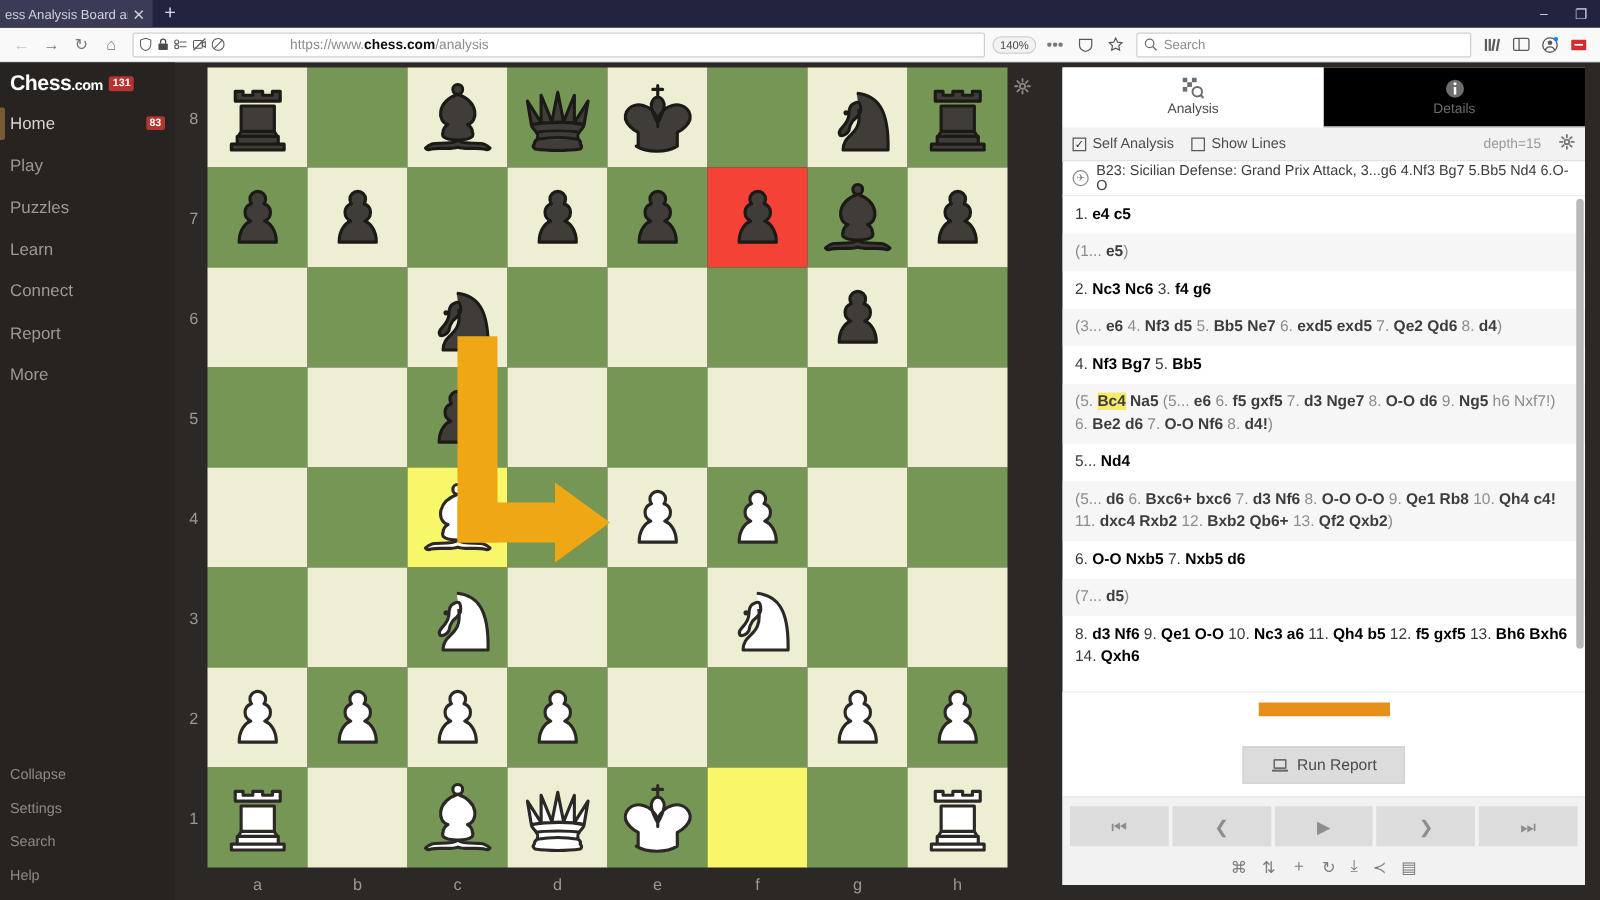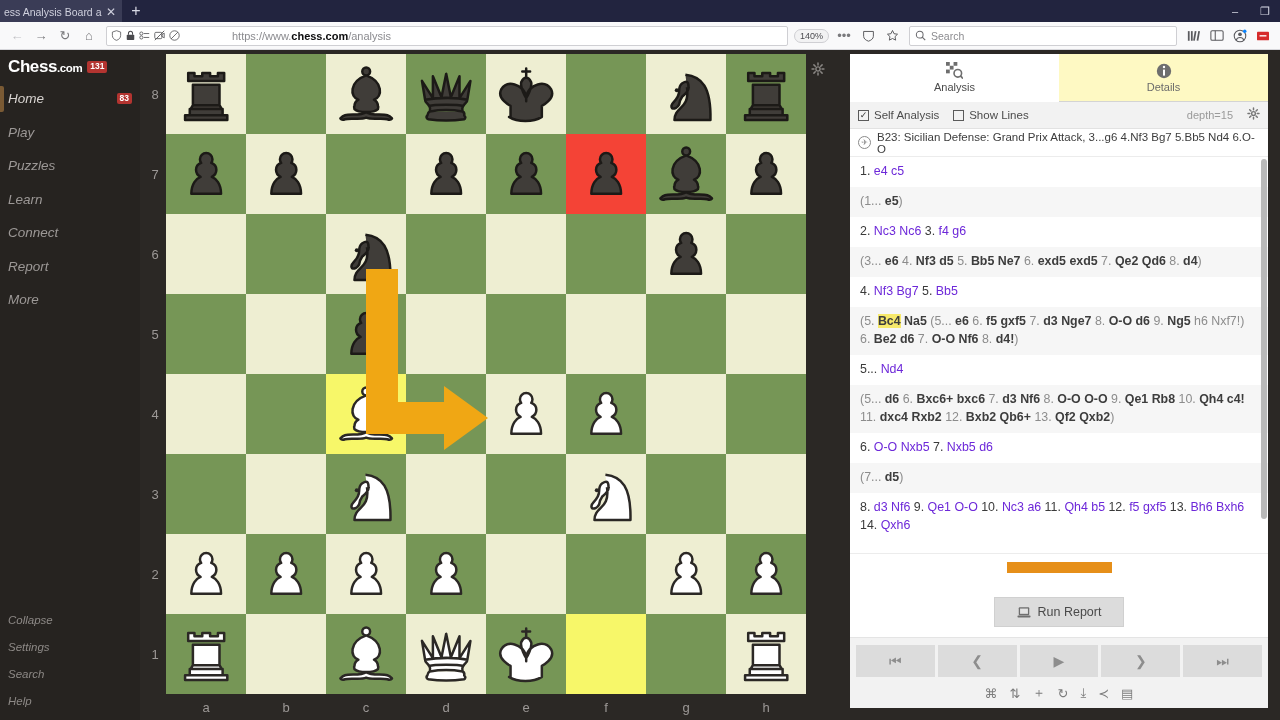--- a/index.html
+++ b/index.html
@@ -85,21 +85,21 @@
   }
   .nav-item {
     height: 33.5px; display: flex; align-items: center; padding: 0 8px;
     color: #9c9896; font-size: 13.5px; gap: 6px; position: relative;
   }
   .nav-item.active { color: #d8d4d1; }
   .nav-item.active::before {
     content: ""; position: absolute; left: 0; top: 4px; bottom: 4px;
     width: 4px; background: #7a5a34; border-radius: 0 2px 2px 0;
   }
-  .nav-item .lbl { flex: 1; font-style: italic; }
+  .nav-item .lbl { flex: 1; }
   .nav-bottom { position: absolute; bottom: 6px; left: 0; right: 0; }
   .nav-bottom .nav-item { height: 27px; font-size: 11.5px; color: #8d8986; }
 
   
   .board-area {
     flex: 1; position: relative; display: flex;
     align-items: flex-start; justify-content: flex-start; padding-left: 26px;
   }
   .board-wrap { position: relative; margin-top: 4px; }
   .board {
@@ -143,21 +143,21 @@
   
   .panel {
     width: 418px; flex-shrink: 0; background: #fff; margin: 4px 12px 8px 0;
     display: flex; flex-direction: column; height: 654px;
     font-family: "Liberation Sans", sans-serif;
   }
   .panel-tabs { display: flex; height: 48px; flex-shrink: 0; }
   .ptab {
     flex: 1; display: flex; flex-direction: column; align-items: center;
     justify-content: center; gap: 2px; font-size: 11px; color: #6b6b6b;
-    background: #fef9c3; border-bottom: 1px solid #d4d4d4;
+    background: #000000; border-bottom: 1px solid #d4d4d4;
   }
   .ptab.active { background: #fff; border-bottom: 1px solid transparent; color: #4a4a4a; }
   .ptab .ico { height: 17px; display: flex; align-items: center; }
 
   .panel-opts {
     height: 27px; background: #f2f2f2; display: flex; align-items: center;
     padding: 0 8px; gap: 14px; font-size: 11.5px; color: #4c4c4c;
     border-bottom: 1px solid #e2e2e2; flex-shrink: 0;
   }
   .opt { display: flex; align-items: center; gap: 5px; }
@@ -182,21 +182,21 @@
 
   .movelist {
     flex: 1; overflow-y: auto; position: relative;
     border-bottom: 1px solid #ececec;
   }
   .mv {
     padding: 6px 10px; font-size: 12.4px; line-height: 1.45; color: #3a3a3a;
   }
   .mv.alt { background: #f6f6f6; }
   .mv.var { color: #8c8c8c; }
-  .mv b { color: #6d28d9; font-weight: 400; }
+  .mv b { color: #000000; font-weight: 700; }
   .mv.var b { color: #3d3d3d; font-weight: 700; }
   .mv .hl { background: #f7e96b; padding: 0 0; }
   .movelist-scroll {
     position: absolute; right: 1px; top: 2px; width: 6px; height: 360px;
     background: #b9b9b9; border-radius: 3px;
   }
 
   .report-zone {
     padding: 8px 0 10px; display: flex; flex-direction: column;
     align-items: center; gap: 24px; flex-shrink: 0; background: #fff;

